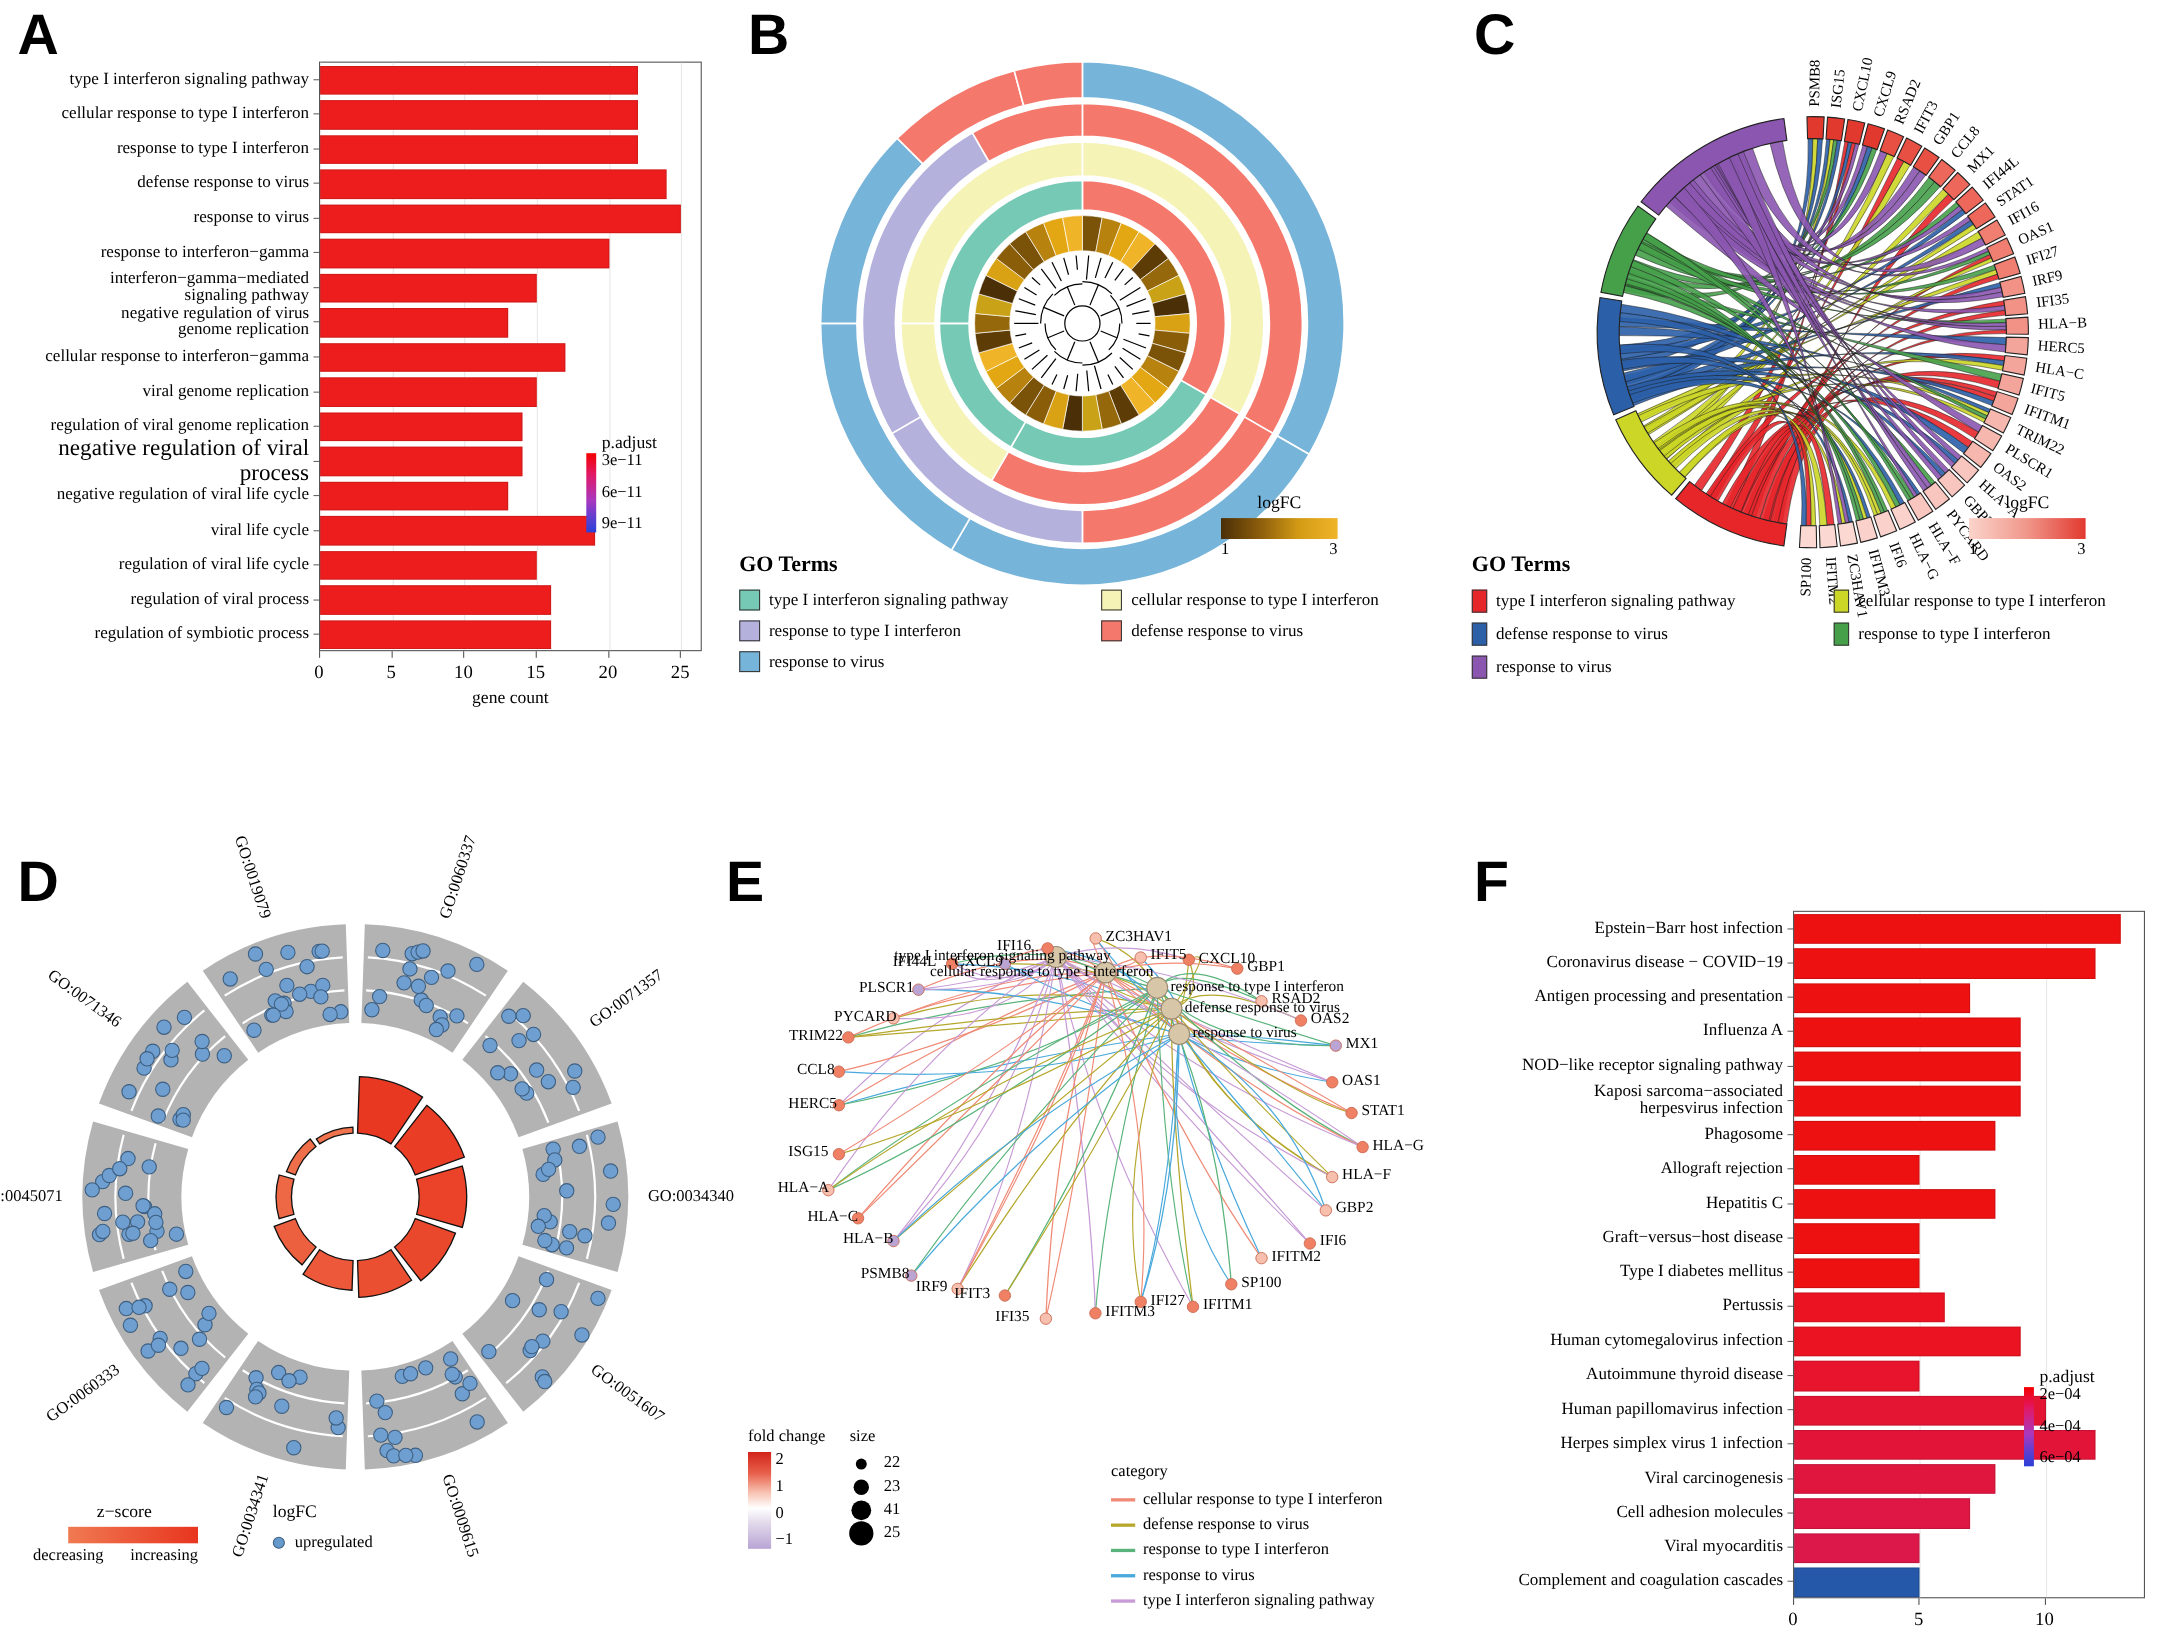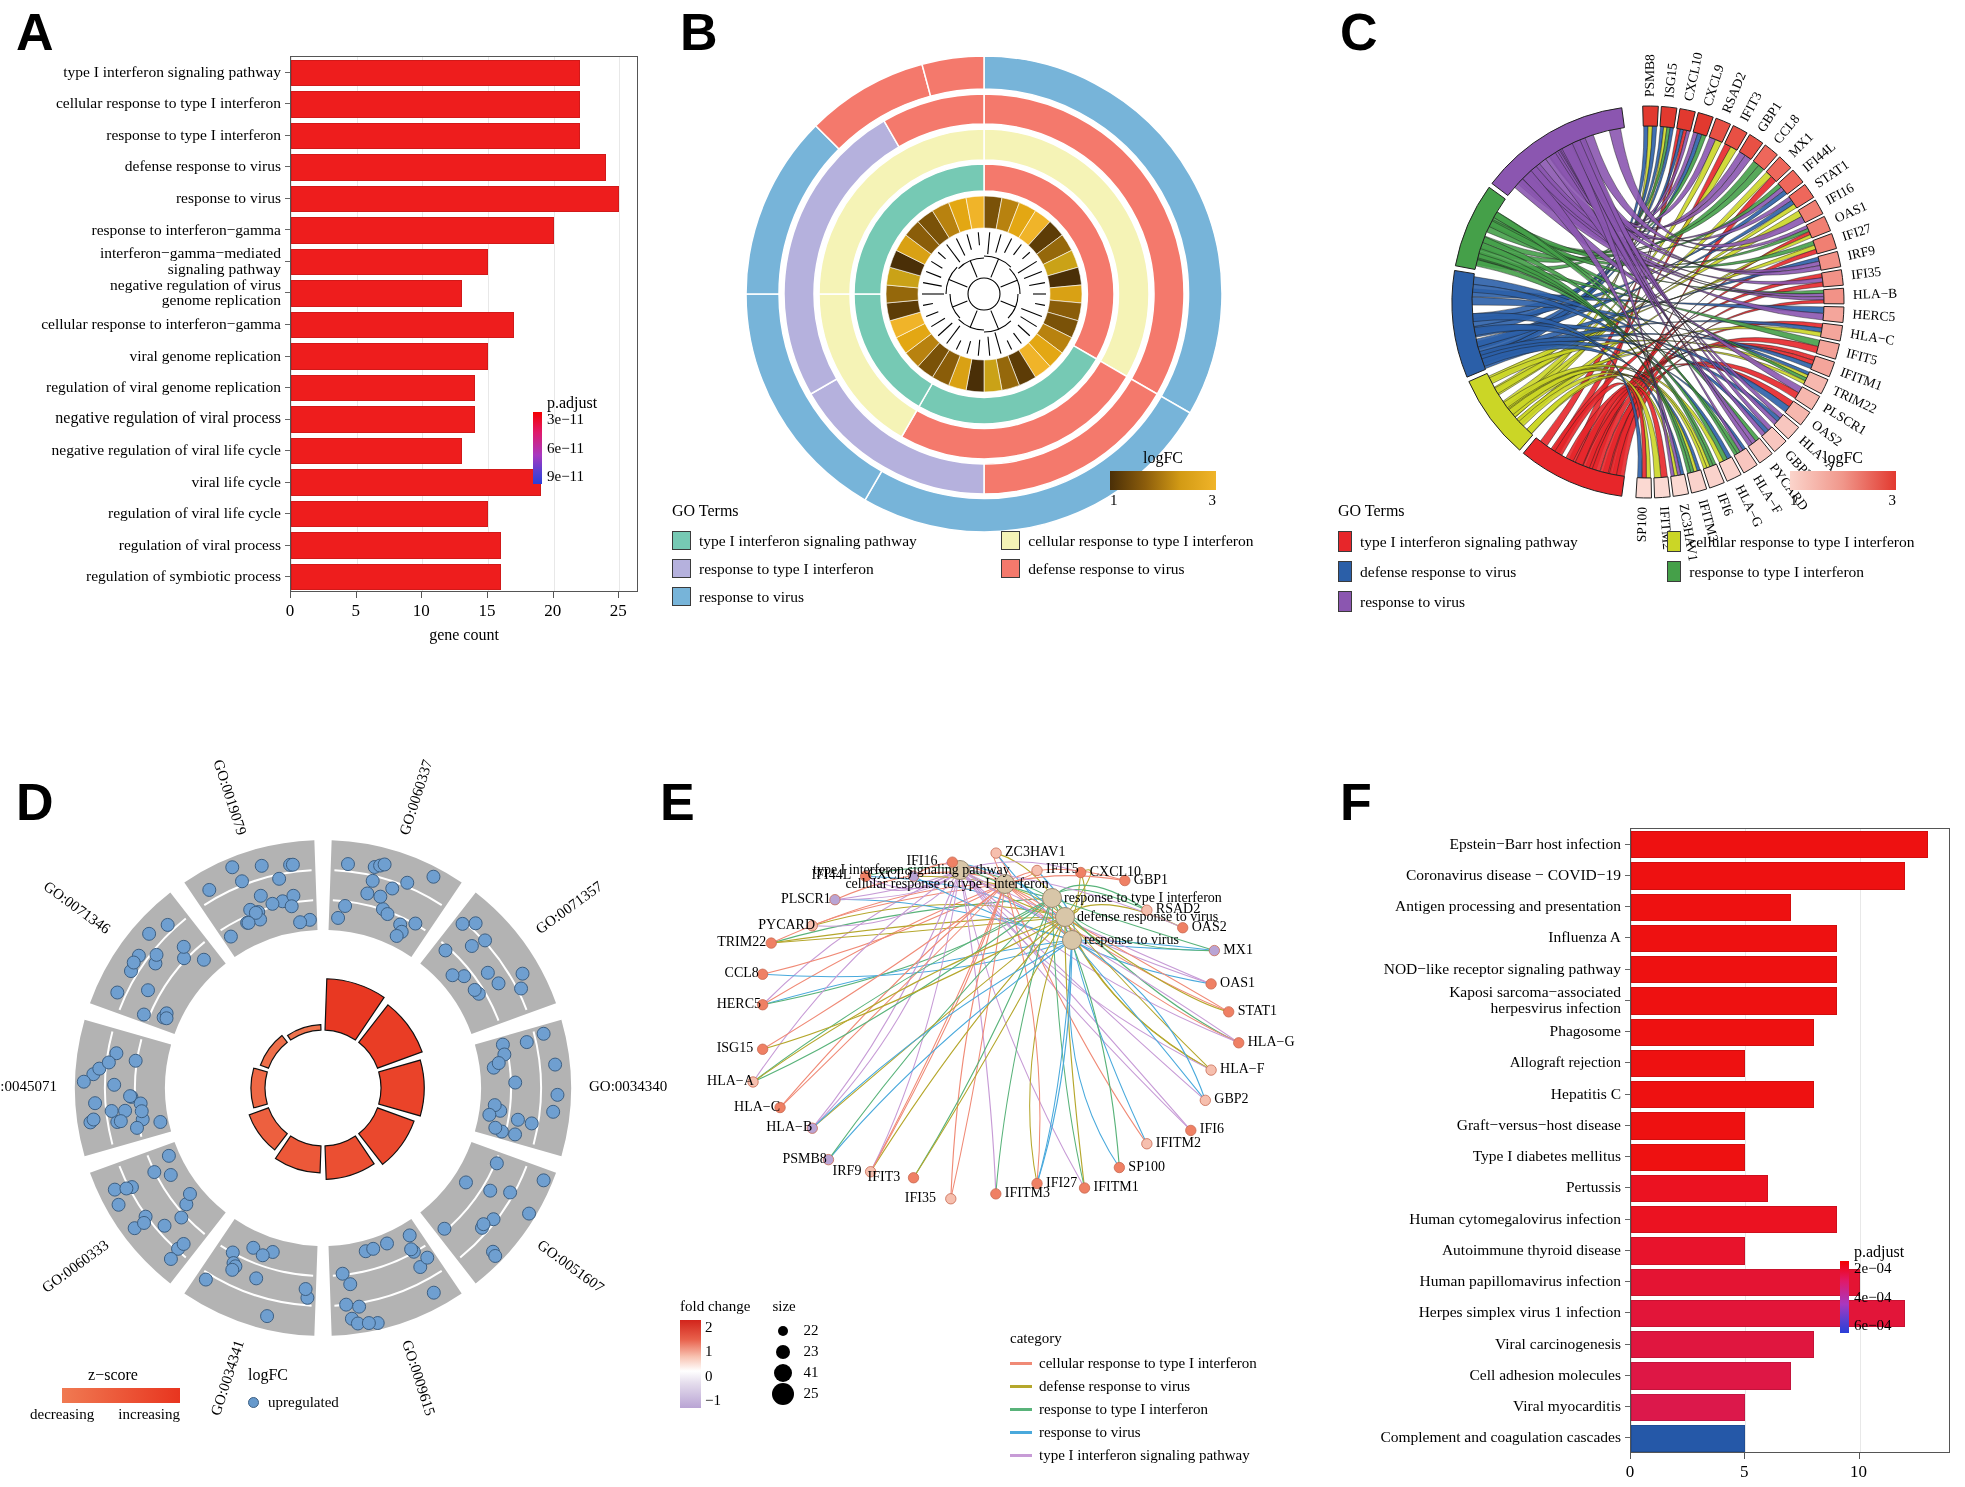--- a/index.html
+++ b/index.html
@@ -21,21 +21,21 @@
 
   
   .padj-legend{position:absolute;}
   .padj-title{font-size:16px;margin-left:14px;}
   .padj-body{display:flex;align-items:flex-start;}
   .padj-ramp{width:9px;height:72px;background:linear-gradient(to bottom,#f40000 0%,#e01a6a 28%,#a838c0 60%,#5b3fd0 82%,#2a3fd8 100%);}
   .padj-ticks{display:flex;flex-direction:column;justify-content:space-between;height:72px;margin-left:5px;font-size:15px;line-height:1;}
 
   
   .go-legend{position:absolute;font-size:15.5px;}
-  .go-title{font-size:16px;margin-bottom:11px;}
+  .go-title{font-size:20px;margin-bottom:11px;font-weight:bold;}
   .go-grid{display:grid;grid-template-columns:auto auto;column-gap:26px;row-gap:9px;}
   .go-item{display:flex;align-items:center;gap:8px;}
   .go-sw{width:17px;height:17px;border:1px solid #3a3a3a;flex:0 0 auto;}
   .go-sw.tall{width:12px;height:19px;}
 
   
   .logfc{position:absolute;text-align:center;}
   .logfc-title{font-size:16px;margin-bottom:4px;}
   .logfc-ramp{width:106px;height:19px;}
   .logfc-ticks{display:flex;justify-content:space-between;font-size:15px;margin-top:2px;}
@@ -138,21 +138,21 @@
         <div class="bc-tickmark" style="left: 277px; top: 256.941px; width: 5px; height: 1px; background: rgb(102, 102, 102);"></div>
         <div class="bc-label" style="left: 1px; top: 272.706px; width: 272px; height: 31.5294px; display: flex; align-items: center; justify-content: flex-end; font-size: 15.5px;">negative regulation of virus
 genome replication</div>
         <div class="bc-tickmark" style="left: 277px; top: 288.471px; width: 5px; height: 1px; background: rgb(102, 102, 102);"></div>
         <div class="bc-label" style="left: 1px; top: 304.235px; width: 272px; height: 31.5294px; display: flex; align-items: center; justify-content: flex-end; font-size: 15.5px;">cellular response to interferon−gamma</div>
         <div class="bc-tickmark" style="left: 277px; top: 320px; width: 5px; height: 1px; background: rgb(102, 102, 102);"></div>
         <div class="bc-label" style="left: 1px; top: 335.765px; width: 272px; height: 31.5294px; display: flex; align-items: center; justify-content: flex-end; font-size: 15.5px;">viral genome replication</div>
         <div class="bc-tickmark" style="left: 277px; top: 351.529px; width: 5px; height: 1px; background: rgb(102, 102, 102);"></div>
         <div class="bc-label" style="left: 1px; top: 367.294px; width: 272px; height: 31.5294px; display: flex; align-items: center; justify-content: flex-end; font-size: 15.5px;">regulation of viral genome replication</div>
         <div class="bc-tickmark" style="left: 277px; top: 383.059px; width: 5px; height: 1px; background: rgb(102, 102, 102);"></div>
-        <div class="bc-label" style="left: 1px; top: 398.824px; width: 272px; height: 31.5294px; display: flex; align-items: center; justify-content: flex-end; font-size: 16px;">negative regulation of viral process</div>
+        <div class="bc-label" style="left: 1px; top: 398.824px; width: 272px; height: 31.5294px; display: flex; align-items: center; justify-content: flex-end; font-size: 21px;">negative regulation of viral process</div>
         <div class="bc-tickmark" style="left: 277px; top: 414.588px; width: 5px; height: 1px; background: rgb(102, 102, 102);"></div>
         <div class="bc-label" style="left: 1px; top: 430.353px; width: 272px; height: 31.5294px; display: flex; align-items: center; justify-content: flex-end; font-size: 15.5px;">negative regulation of viral life cycle</div>
         <div class="bc-tickmark" style="left: 277px; top: 446.118px; width: 5px; height: 1px; background: rgb(102, 102, 102);"></div>
         <div class="bc-label" style="left: 1px; top: 461.882px; width: 272px; height: 31.5294px; display: flex; align-items: center; justify-content: flex-end; font-size: 15.5px;">viral life cycle</div>
         <div class="bc-tickmark" style="left: 277px; top: 477.647px; width: 5px; height: 1px; background: rgb(102, 102, 102);"></div>
         <div class="bc-label" style="left: 1px; top: 493.412px; width: 272px; height: 31.5294px; display: flex; align-items: center; justify-content: flex-end; font-size: 15.5px;">regulation of viral life cycle</div>
         <div class="bc-tickmark" style="left: 277px; top: 509.176px; width: 5px; height: 1px; background: rgb(102, 102, 102);"></div>
         <div class="bc-label" style="left: 1px; top: 524.941px; width: 272px; height: 31.5294px; display: flex; align-items: center; justify-content: flex-end; font-size: 15.5px;">regulation of viral process</div>
         <div class="bc-tickmark" style="left: 277px; top: 540.706px; width: 5px; height: 1px; background: rgb(102, 102, 102);"></div>
         <div class="bc-label" style="left: 1px; top: 556.471px; width: 272px; height: 31.5294px; display: flex; align-items: center; justify-content: flex-end; font-size: 15.5px;">regulation of symbiotic process</div>

